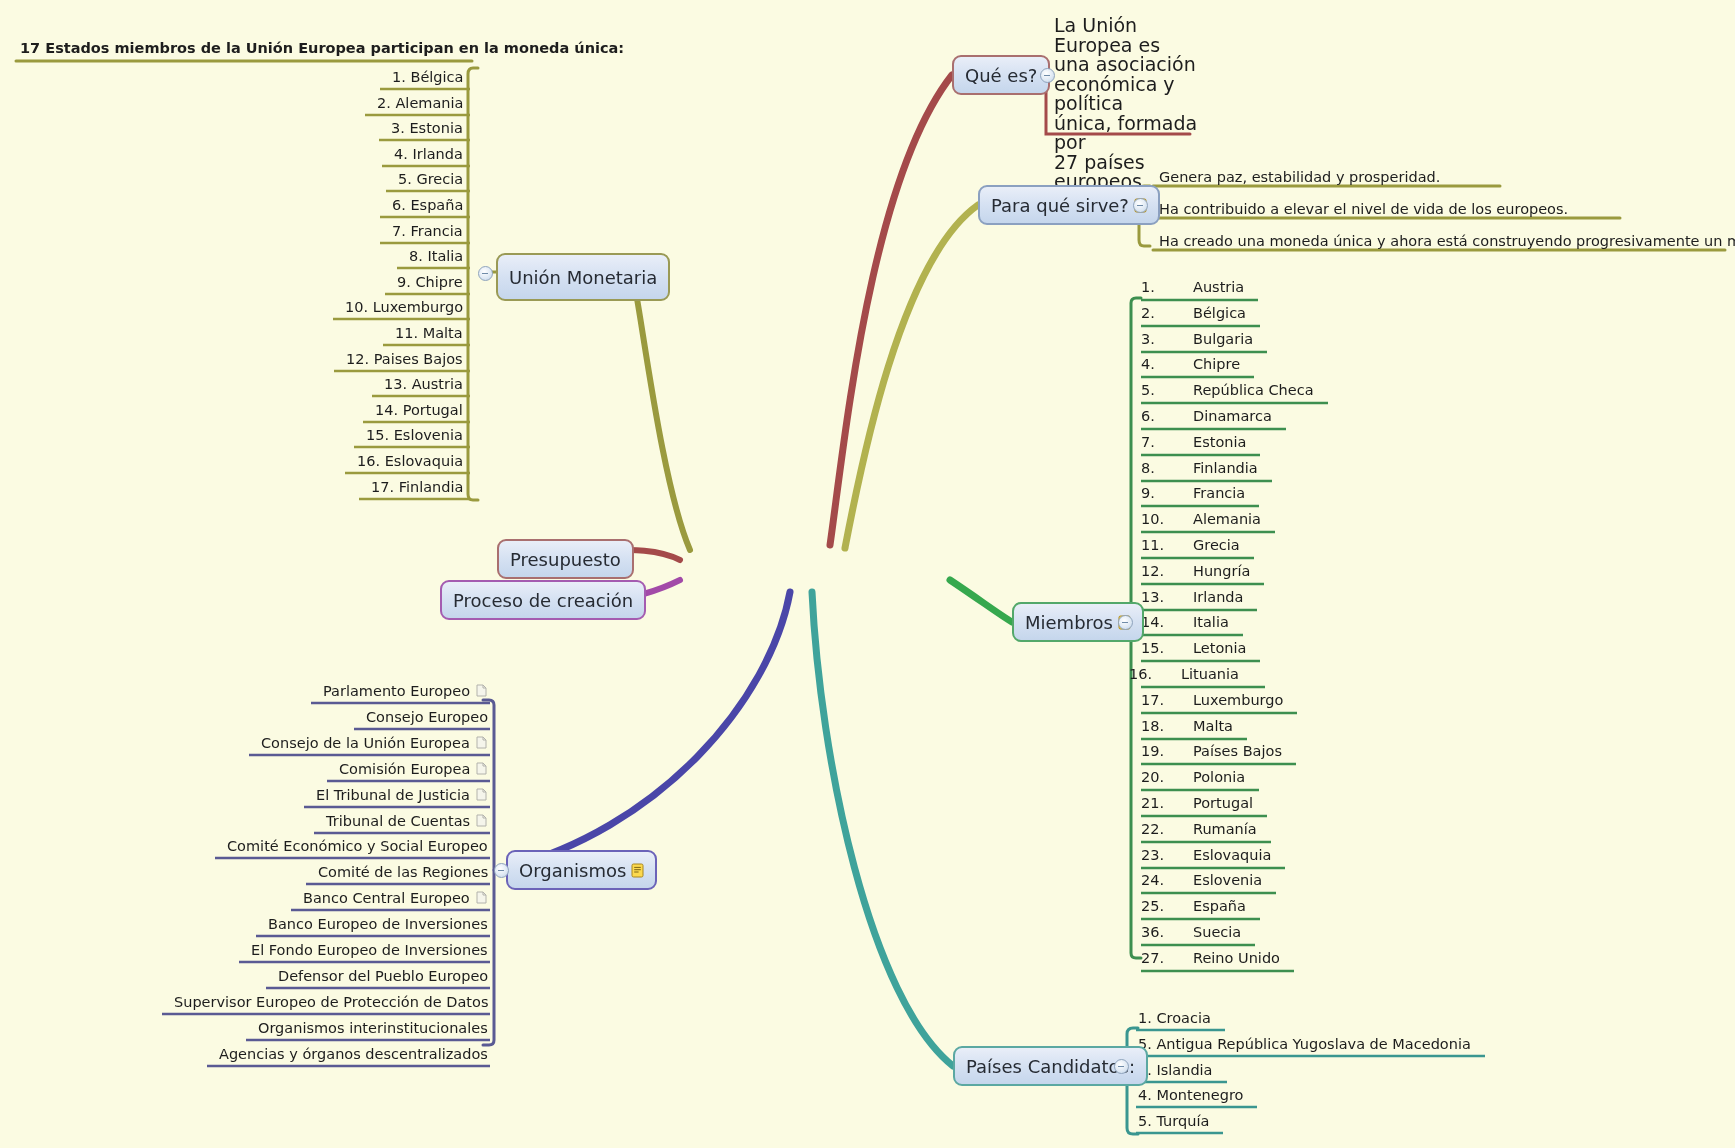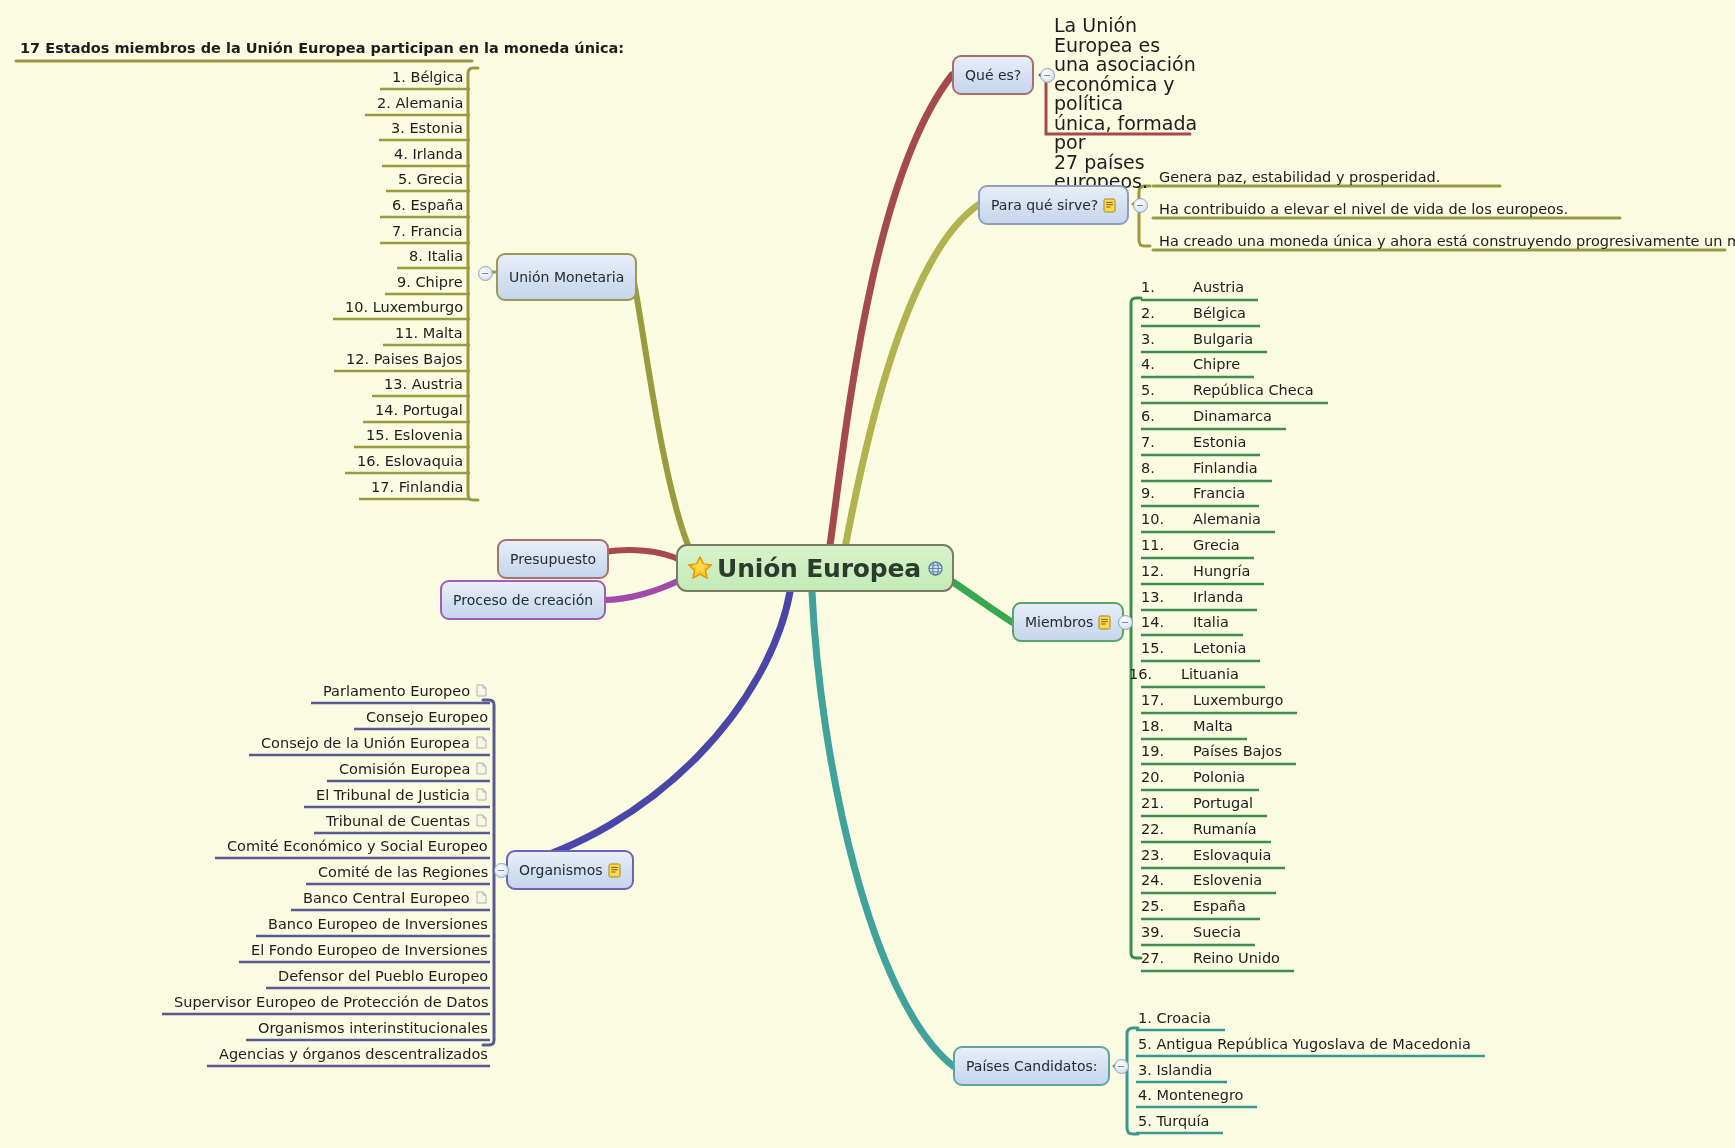--- a/index.html
+++ b/index.html
@@ -79,21 +79,21 @@
     position: absolute;
     box-sizing: border-box;
     border-radius: 9px;
     border: 2px solid #888;
     background: linear-gradient(to bottom, #e9eef8 0%, #d5e1f2 50%, #c5d6ec 100%);
     display: flex;
     align-items: center;
     justify-content: center;
     padding: 0 11px;
     white-space: nowrap;
-    font-size: 14px;
+    font-size: 18px;
     color: #262b33;
     z-index: 5;
   }
   .pill .pill-label { display: inline-block; }
 
   
   .collapse-dot {
     position: absolute;
     width: 13px; height: 13px;
     border-radius: 50%;
@@ -267,33 +267,20 @@
         <path d="M 383 345 L 470 345"></path>
         <path d="M 334 371 L 470 371"></path>
         <path d="M 372 396 L 470 396"></path>
         <path d="M 363 422 L 470 422"></path>
         <path d="M 354 447 L 470 447"></path>
         <path d="M 345 473 L 470 473"></path>
         <path d="M 359 499 L 470 499"></path>
       </g>
   </svg>
 
-  <div class="root-node">
-    <svg class="star-icon" viewBox="0 0 24 24">
-      <polygon points="12,1.6 15.2,8.3 22.5,9.2 17.1,14.2 18.6,21.5 12,17.8 5.4,21.5 6.9,14.2 1.5,9.2 8.8,8.3" fill="#ffc31f" stroke="#e09000" stroke-width="1.2" stroke-linejoin="round"></polygon>
-      <polygon points="12,4 14.1,8.4 18.9,9.1 15.4,12.4 16.3,17.1 12,14.8 7.7,17.1 8.6,12.4 5.1,9.1 9.9,8.4" fill="#ffdd55" opacity="0.75"></polygon>
-    </svg>
-    <span class="root-label">Unión Europea</span>
-    <svg class="globe-icon" viewBox="0 0 16 16">
-      <circle cx="8" cy="8" r="7" fill="#cfe3f5" stroke="#4a6d91" stroke-width="1.2"></circle>
-      <ellipse cx="8" cy="8" rx="3" ry="7" fill="none" stroke="#4a6d91" stroke-width="0.9"></ellipse>
-      <path d="M 1.3 8 H 14.7 M 2.4 4.4 H 13.6 M 2.4 11.6 H 13.6" stroke="#4a6d91" stroke-width="0.8" fill="none"></path>
-      <path d="M 5 3.5 Q 8 5.5 6.5 8.5 Q 5 11 7.5 13" fill="#6aa84f" opacity=".55"></path>
-    </svg>
-  </div>
 
   <div class="pill" style="left:952px; top:55px; height:40px; border-color:#a96f6f;">
     <span class="pill-label">Qué es?</span>
   </div>
   <div class="collapse-dot" style="left:1040px; top:68px;"></div>
 
   <div class="pill" style="left:978px; top:185px; height:40px; border-color:#8ba0c0;">
     <span class="pill-label">Para qué sirve?</span>
     <svg class="note-icon" viewBox="0 0 13 15">
       <rect x="1" y="1" width="11" height="13" rx="1.5" fill="#fcd94e" stroke="#a8861e" stroke-width="1"></rect>
@@ -447,21 +434,21 @@
       </div>
       <div class="numleaf" style="left: 1141px; top: 872px;">
         <span class="n">24.</span>
         <span class="c">Eslovenia</span>
       </div>
       <div class="numleaf" style="left: 1141px; top: 898px;">
         <span class="n">25.</span>
         <span class="c">España</span>
       </div>
       <div class="numleaf" style="left: 1141px; top: 924px;">
-        <span class="n">39.</span>
+        <span class="n">36.</span>
         <span class="c">Suecia</span>
       </div>
       <div class="numleaf" style="left: 1141px; top: 950px;">
         <span class="n">27.</span>
         <span class="c">Reino Unido</span>
       </div>
     </div>
 
   <div id="candidatos-items">
       <div class="leaf" style="left: 1138px; top: 1009px;">1.  Croacia</div>

